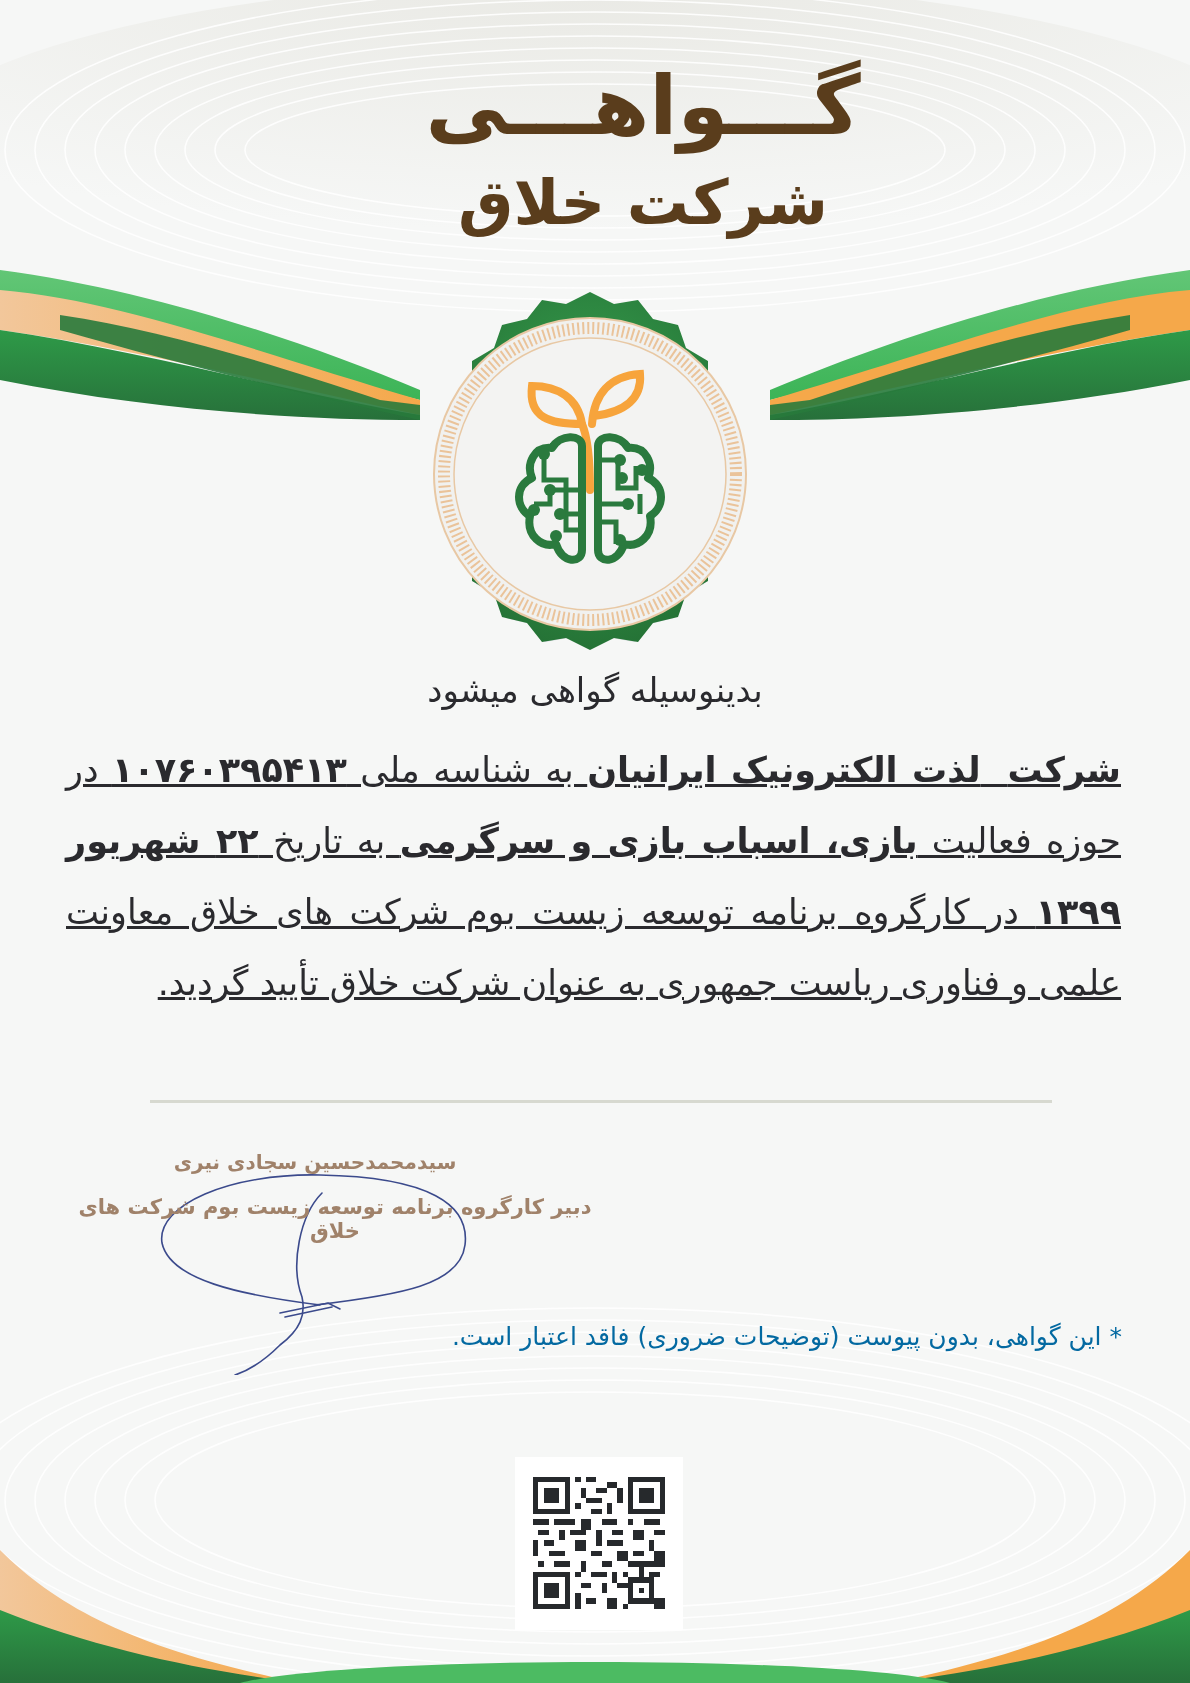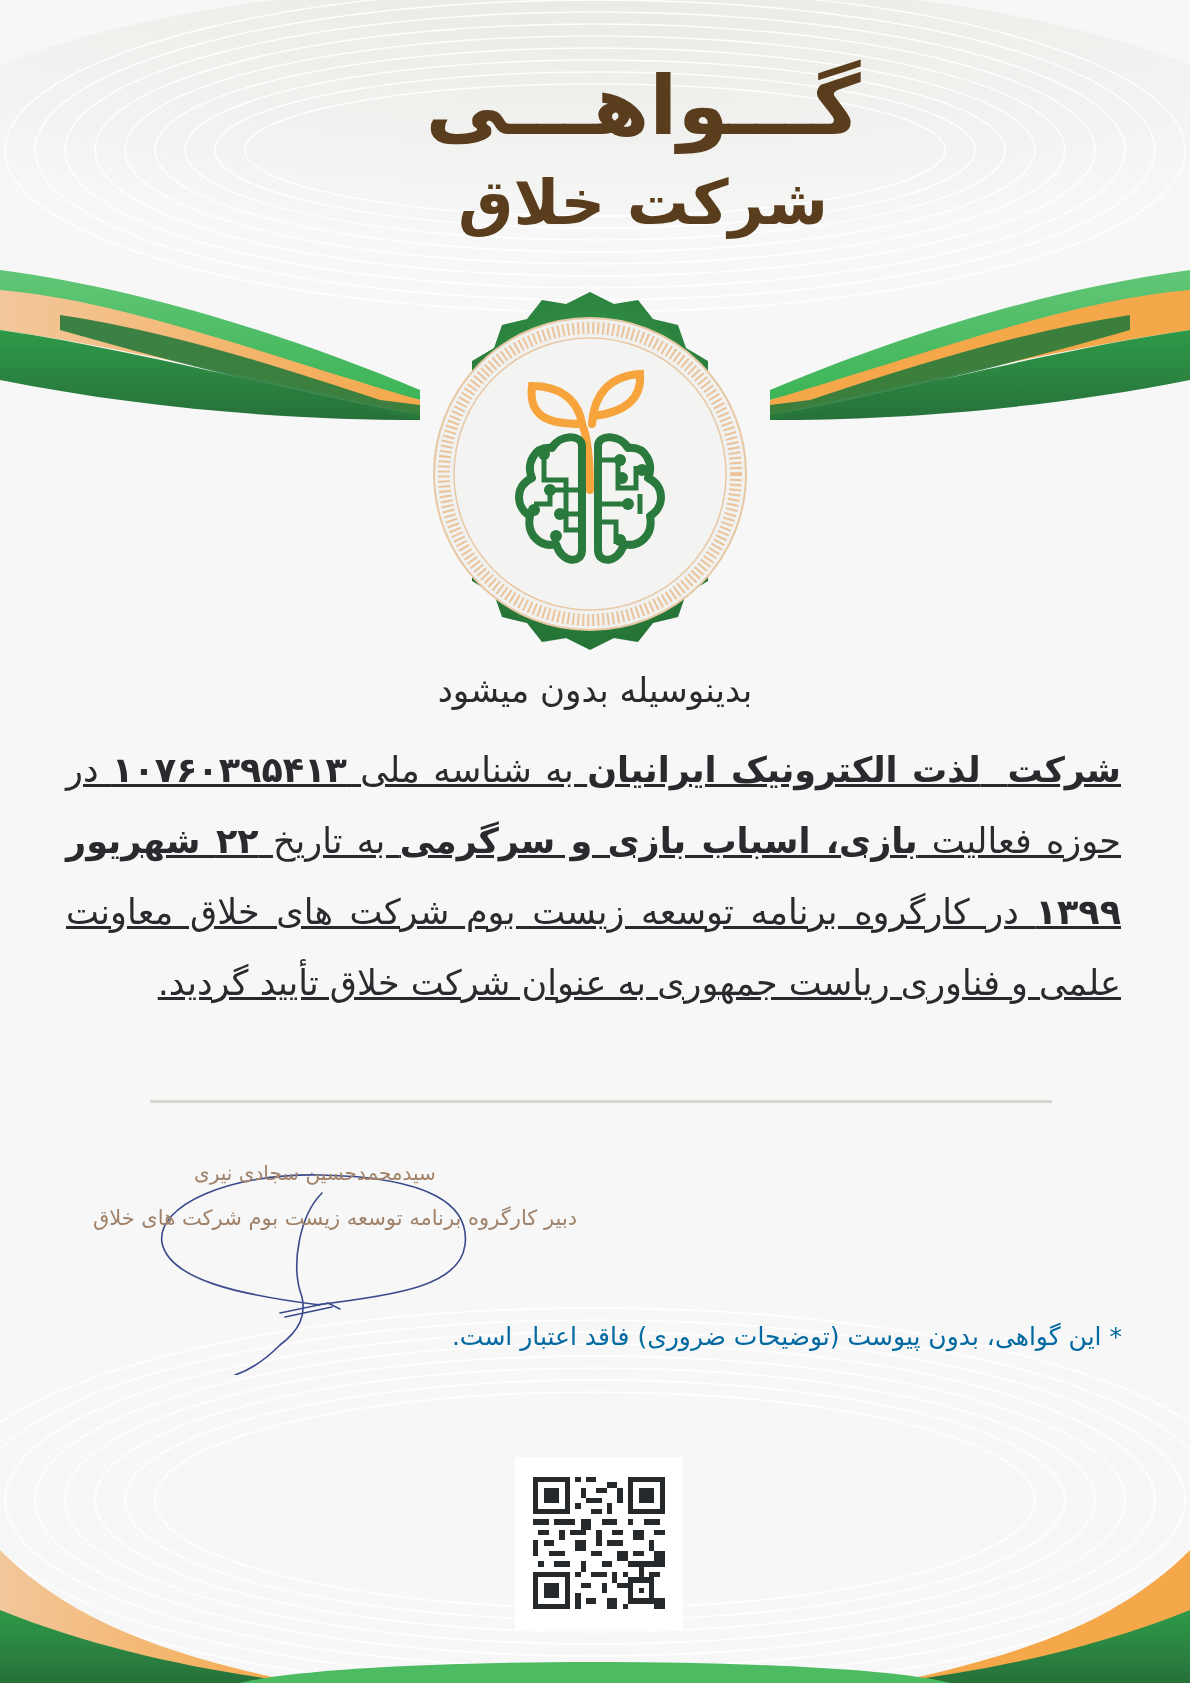--- a/index.html
+++ b/index.html
@@ -27,21 +27,21 @@
   }
   .body-text b { font-weight: bold; }
   .divider {
     position: absolute; top: 1100px; left: 150px; width: 902px; height: 3px;
     background: #d7d9d0;
   }
   .sig-wrap { position: absolute; left: 70px; top: 1145px; width: 530px; height: 230px; }
   .sig-svg { position: absolute; left: 0; top: 0; width: 530px; height: 230px; }
   .signer-name, .signer-title {
     position: absolute; left: 0; width: 530px; text-align: center;
-    color: #a0826a; font-weight: normal; direction: rtl; font-size: 20px; margin-top: 11px;
+    color: #a0826a; font-weight: bold; direction: rtl; font-size: 20px;
   }
   .signer-name { top: 5px; left: -20px; }
   .signer-title { top: 50px; font-size: 21px; }
   .note {
     position: absolute; top: 1322px; right: 68px; font-size: 25px; font-weight: normal;
     color: #0369a1; direction: rtl;
   }
   .qr {
     position: absolute; left: 515px; top: 1457px; width: 168px; height: 173px;
     background: #ffffff;
@@ -157,21 +157,21 @@
       <circle cx="-34" cy="62" r="6"></circle>
       <circle cx="30" cy="-14" r="6"></circle>
       <circle cx="52" cy="-4" r="6"></circle>
       <circle cx="32" cy="4" r="6"></circle>
       <circle cx="38" cy="30" r="6"></circle>
       <circle cx="30" cy="66" r="6"></circle>
     </g>
   </g>
 </svg>
 
-<div class="intro">بدینوسیله بدون میشود</div>
+<div class="intro">بدینوسیله گواهی میشود</div>
 
 <div class="body-text"><b>شرکت</b>&nbsp;&nbsp;<b>لذت الکترونیک ایرانیان</b><span> به شناسه ملی </span><b>۱۰۷۶۰۳۹۵۴۱۳</b><span> در حوزه فعالیت </span><b>بازی، اسباب بازی و سرگرمی</b><span> به تاریخ </span><b>۲۲ شهریور ۱۳۹۹</b><span> در کارگروه برنامه توسعه زیست بوم شرکت های خلاق معاونت علمی و فناوری ریاست جمهوری به عنوان شرکت خلاق تأیید گردید.</span></div>
 
 <div class="divider"></div>
 
 <div class="sig-wrap">
   <svg class="sig-svg" viewBox="0 0 530 230">
     <g fill="none" stroke="#3b4a8c" stroke-width="1.6" stroke-linecap="round">
       <path d="M250,160 C170,150 100,135 92,98 C86,60 160,28 250,30 C360,32 400,60 395,100 C390,140 330,150 245,160"></path>
       <path d="M252,48 C230,70 220,120 232,152 C236,170 230,185 210,200 C195,215 180,225 165,230"></path>

